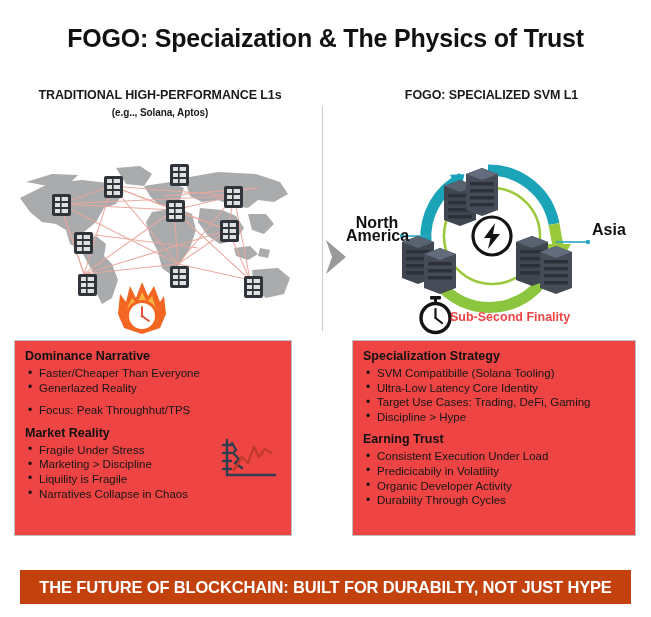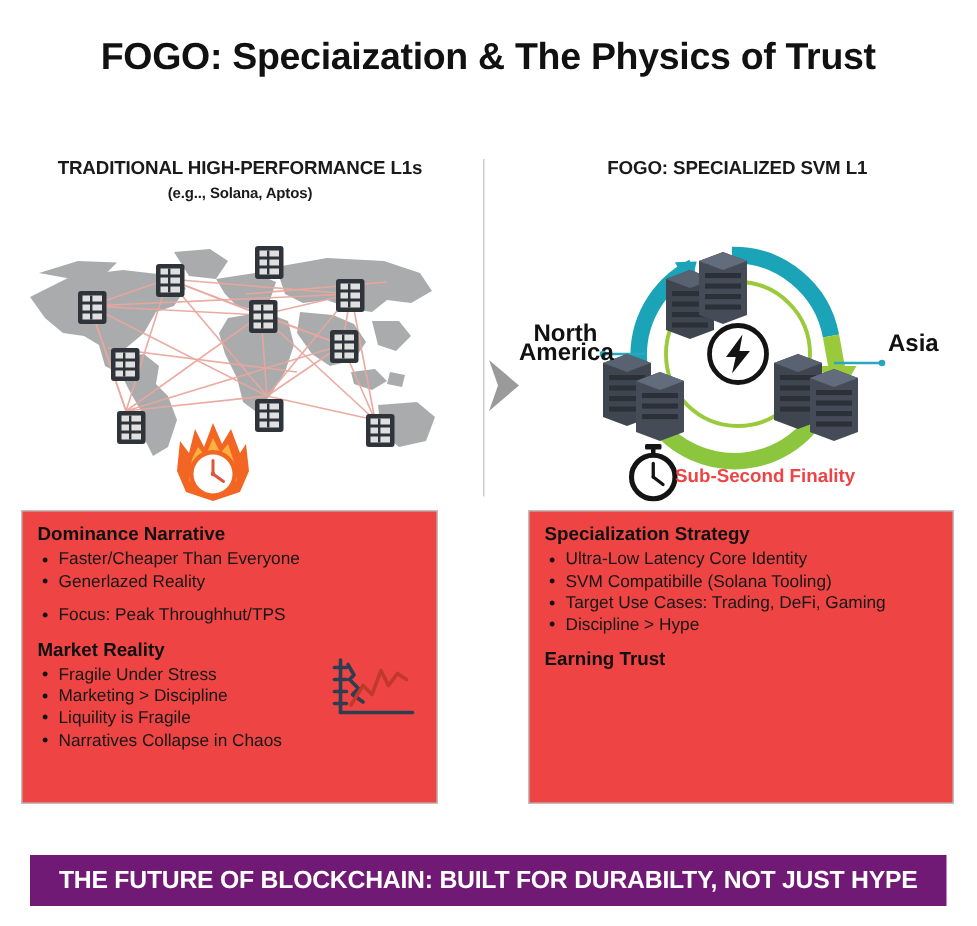--- a/index.html
+++ b/index.html
@@ -15,21 +15,21 @@
 
   
   .main-title{
     position:absolute;left:0;top:24px;width:651px;
     text-align:center;
     font-size:25px;font-weight:bold;letter-spacing:-0.2px;
     color:#111111;
   }
 
   
-  .col{position:absolute;top:104px;}
+  .col{position:absolute;top:87px;}
   .col-left{left:10px;width:300px;}
   .col-right{left:342px;width:299px;}
 
   .col-head{
     text-align:center;
     font-size:12.5px;font-weight:bold;line-height:17px;
     color:#1a1a1a;letter-spacing:-0.1px;
   }
   .col-head .sub{font-size:10px;font-weight:bold;}
 
@@ -87,21 +87,21 @@
     content:"\2022";position:absolute;left:3px;top:-0.5px;
     font-size:12px;color:#111;
   }
   ul.bullets li.gap{margin-top:8px;}
 
   .mini-chart{position:absolute;right:12px;bottom:52px;width:58px;height:46px;}
 
   
   .banner{
     position:absolute;left:20px;top:570px;width:611px;height:34px;
-    background:#701a75;
+    background:#c2410c;
     display:flex;align-items:center;justify-content:center;
     box-sizing:border-box;
   }
   .banner-text{
     color:#ffffff;font-size:16.5px;font-weight:bold;letter-spacing:-0.15px;
   }
 </style>
 </head>
 <body>
 
@@ -428,26 +428,32 @@
       </g>
       <path d="M11 6 L15 13 L12 16 L18 22 L14 26 L21 31" fill="none" stroke="#2c3e50" stroke-width="2.4" stroke-linejoin="round" stroke-linecap="round"></path>
       <path d="M13 33 L21 20 L27 26 L33 10 L38 20 L44 12 L50 16" fill="none" stroke="#c0392b" stroke-width="2.4" stroke-linejoin="round" stroke-linecap="round"></path>
     </svg>
   </div>
 
   <div class="box box-right">
     <div class="box-inner">
       <div class="grp-title">Specialization Strategy</div>
       <ul class="bullets">
+        <li>SVM Compatibille (Solana Tooling)</li>
         <li>Ultra-Low Latency Core Identity</li>
-        <li>SVM Compatibille (Solana Tooling)</li>
         <li>Target Use Cases: Trading, DeFi, Gaming</li>
         <li>Discipline &gt; Hype</li>
       </ul>
       <div class="grp-title second">Earning Trust</div>
+      <ul class="bullets">
+        <li>Consistent Execution Under Load</li>
+        <li>Predicicabily in Volatliity</li>
+        <li>Organic Developer Activity</li>
+        <li>Durabiity Through Cycles</li>
+      </ul>
     </div>
   </div>
 
   <div class="banner">
     <span class="banner-text">THE FUTURE OF BLOCKCHAIN: BUILT FOR DURABILTY, NOT JUST HYPE</span>
   </div>
 
 </div>
 
 </body></html>

